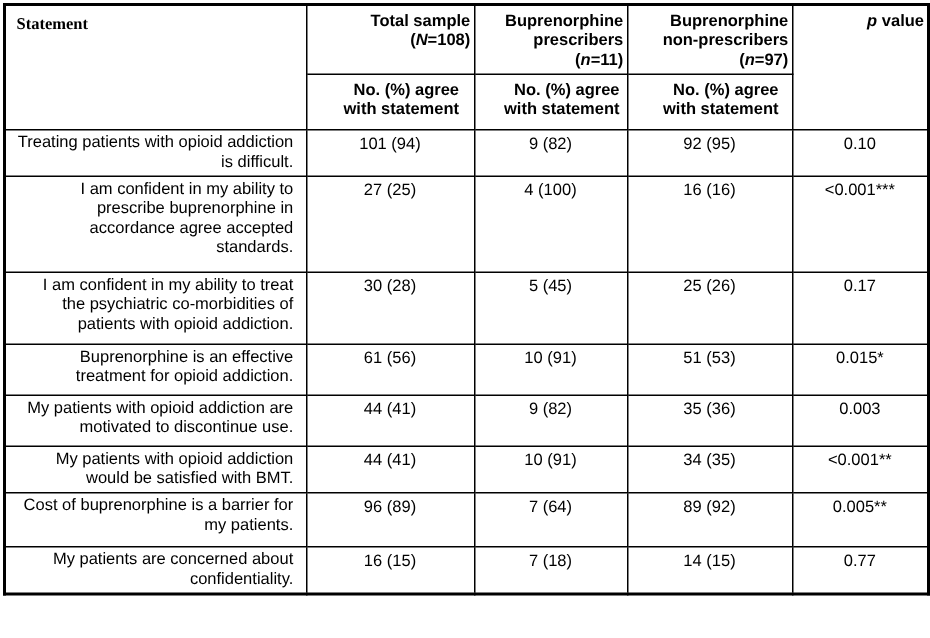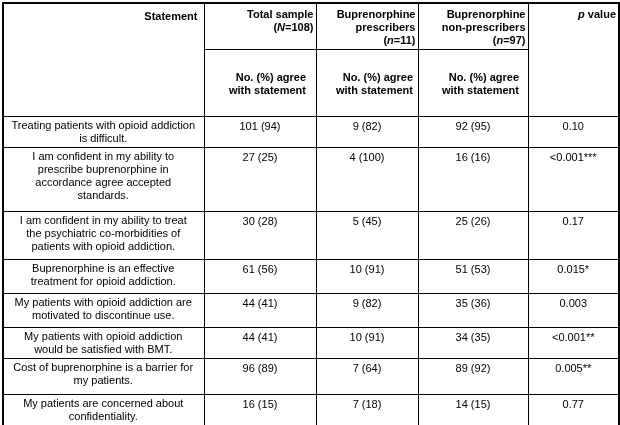--- a/index.html
+++ b/index.html
@@ -31,33 +31,34 @@
   col.c-presc     { width: 102px; }
   col.c-nonpresc  { width: 110px; }
   col.c-pval      { width: 91px;  }
 
   .stmt-table th {
     font-weight: bold;
     text-align: right;
     padding: 4px 2px 2px 2px;
   }
   th.statement-head {
-    text-align: right;
+    text-align: left;
     vertical-align: top;
     padding: 6px 6px 2px 7px;
+    font-family: Liberation Serif, serif;
   }
   .group-paren { display: block; }
-  .sub-head { max-width: 92px; margin: 17px auto; }
+  .sub-head { max-width: 92px; margin: 0 auto; }
 
   .stmt-table td {
     text-align: center;
     padding: 3px 2px 2px 2px;
   }
   td.statement-cell {
-    text-align: center;
+    text-align: right;
     padding: 2px 8px 2px 7px;
   }
 
   tr.hr1 { height: 46px; }
   tr.hr2 { height: 37px; }
   tr.r1 { height: 31px; }
   tr.r2 { height: 64px; }
   tr.r3 { height: 48px; }
   tr.r4 { height: 34px; }
   tr.r5 { height: 34px; margin-top: 24px; }

